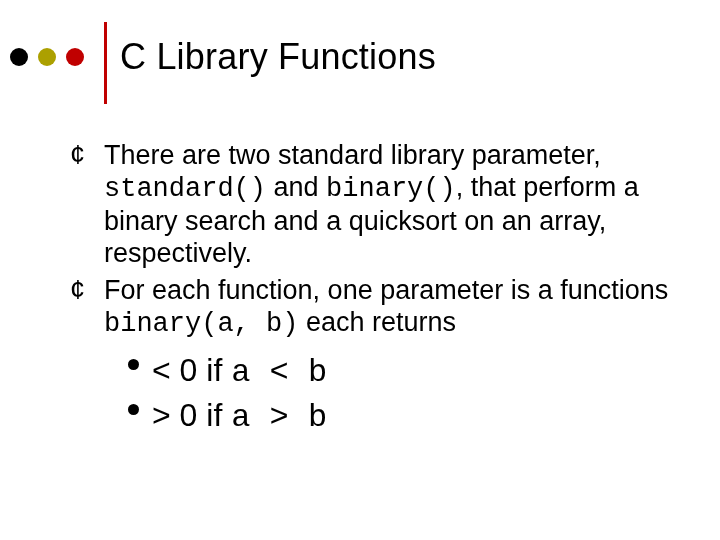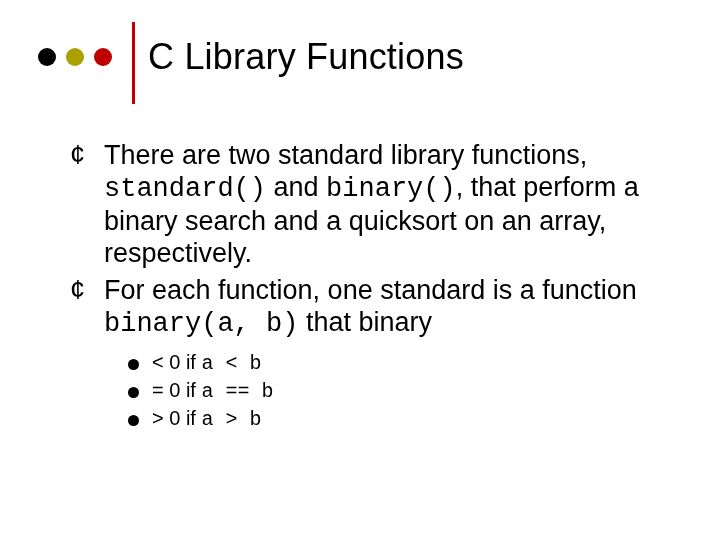--- a/index.html
+++ b/index.html
@@ -17,21 +17,20 @@
     width: 720px;
     height: 540px;
     box-sizing: border-box;
   }
   .header {
     position: absolute;
     top: 22px;
     left: 0;
     right: 0;
     height: 70px;
-    margin-left: 28px;
   }
   .dots {
     position: absolute;
     left: 10px;
     top: 26px;
     display: flex;
     gap: 10px;
     align-items: center;
   }
   .dot {
@@ -82,21 +81,21 @@
   .mono {
     font-family: "Courier New", Courier, monospace;
   }
   .sublist {
     margin-top: 8px;
     padding-left: 58px;
   }
   .item2 {
     position: relative;
     padding-left: 24px;
-    font-size: 20px;
+    font-size: 32px;
     line-height: 1.35;
   }
   .item2::before {
     content: "";
     position: absolute;
     left: 0;
     top: 10px;
     width: 11px;
     height: 11px;
     border-radius: 50%;
@@ -114,33 +113,30 @@
       <div class="dot olive"></div>
       <div class="dot red"></div>
     </div>
     <div class="vline"></div>
     <div class="title">C Library Functions</div>
   </div>
 
   <div class="body">
 
     <div class="item1">
-      <span>There are two standard library functions, </span><span class="mono">standard()</span><span> and </span><span class="mono">binary()</span><span>, that perform a binary search and a quicksort on an array, respectively.</span>
+      <span>There are two standard library parameter, </span><span class="mono">standard()</span><span> and </span><span class="mono">binary()</span><span>, that perform a binary search and a quicksort on an array, respectively.</span>
     </div>
 
     <div class="item1">
-      <span>For each function, one standard is a function </span><span class="mono">binary(a, b)</span><span> that binary</span>
+      <span>For each function, one parameter is a functions </span><span class="mono">binary(a, b)</span><span> each returns</span>
     </div>
 
     <div class="sublist">
       <div class="item2">
         <span>&lt; 0 if </span><span class="mono">a &lt; b</span>
-      </div>
-      <div class="item2">
-        <span>= 0 if </span><span class="mono">a == b</span>
       </div>
       <div class="item2">
         <span>&gt; 0 if </span><span class="mono">a &gt; b</span>
       </div>
     </div>
 
   </div>
 </div>
 
 </body></html>

